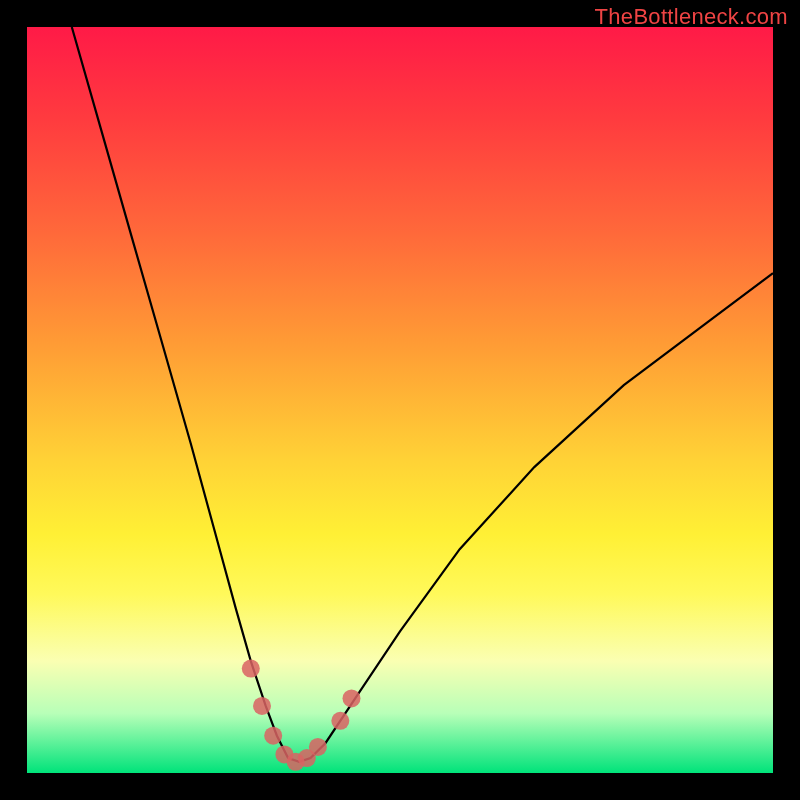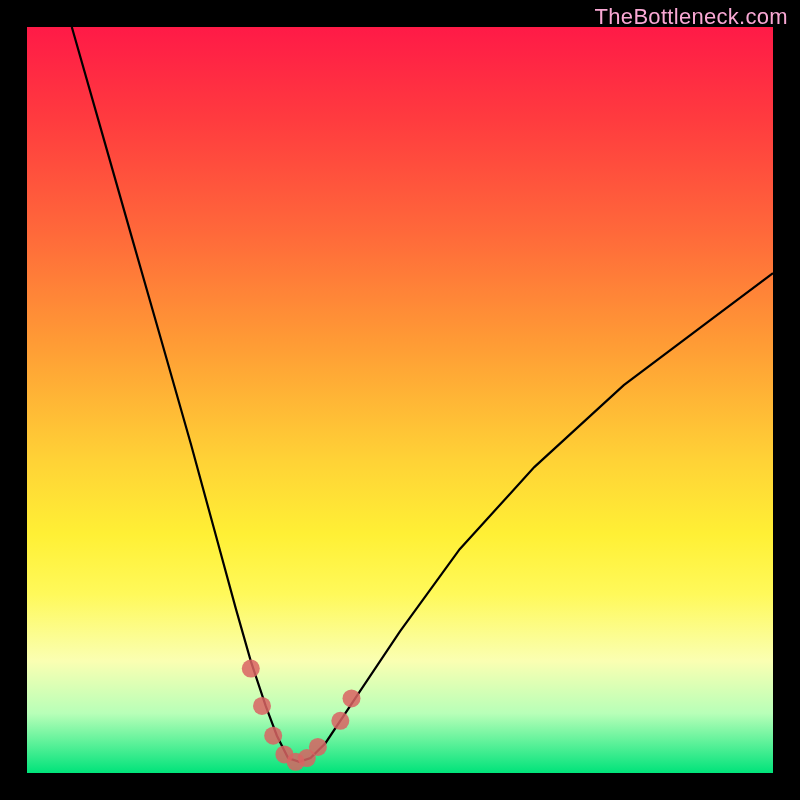--- a/index.html
+++ b/index.html
@@ -27,21 +27,21 @@
       #fff95a 76%,
       #faffb2 85%,
       #b8ffb8 92%,
       #00e37a 100%
     );
   }
   .watermark {
     position: absolute;
     top: 4px;
     right: 12px;
-    color: #f9a8d4;
+    color: #ef4444;
     font-size: 22px;
     font-weight: 500;
     letter-spacing: 0.3px;
   }
   svg.curve {
     position: absolute;
     left: 0;
     top: 0;
     width: 746px;
     height: 746px;

